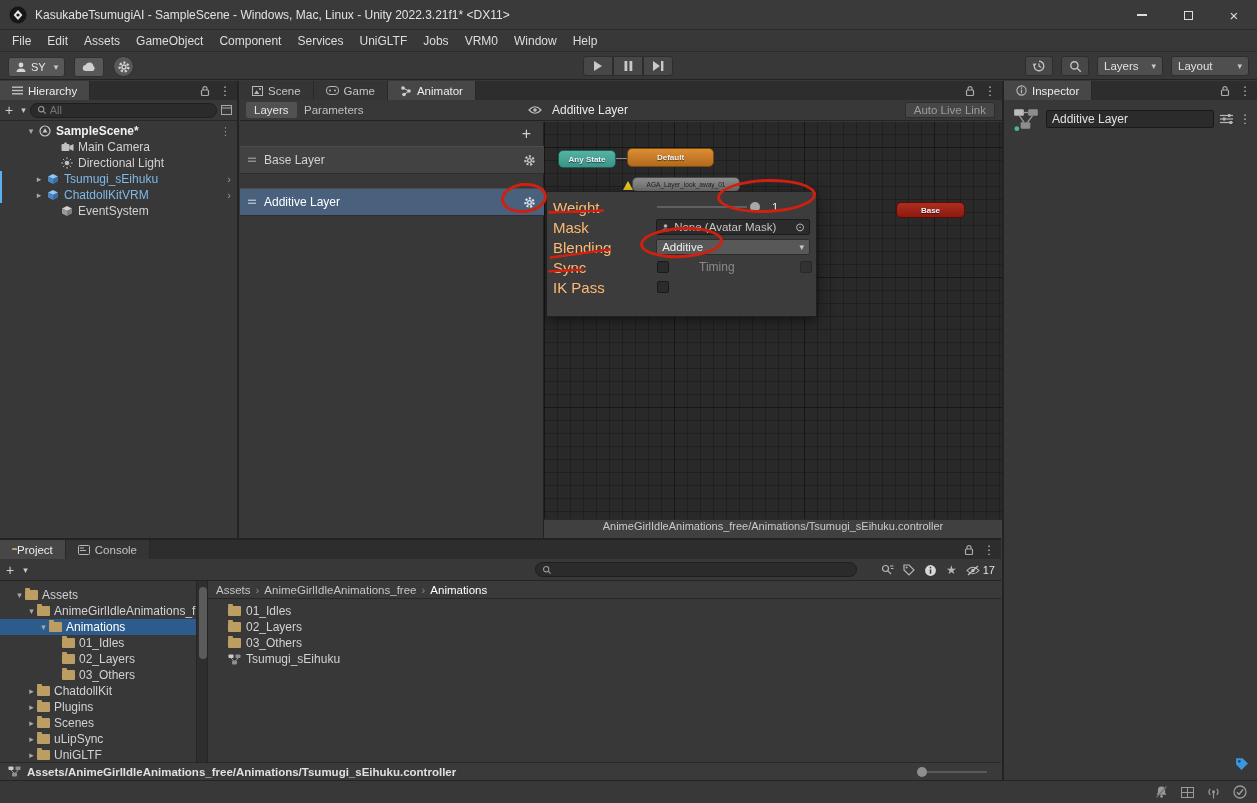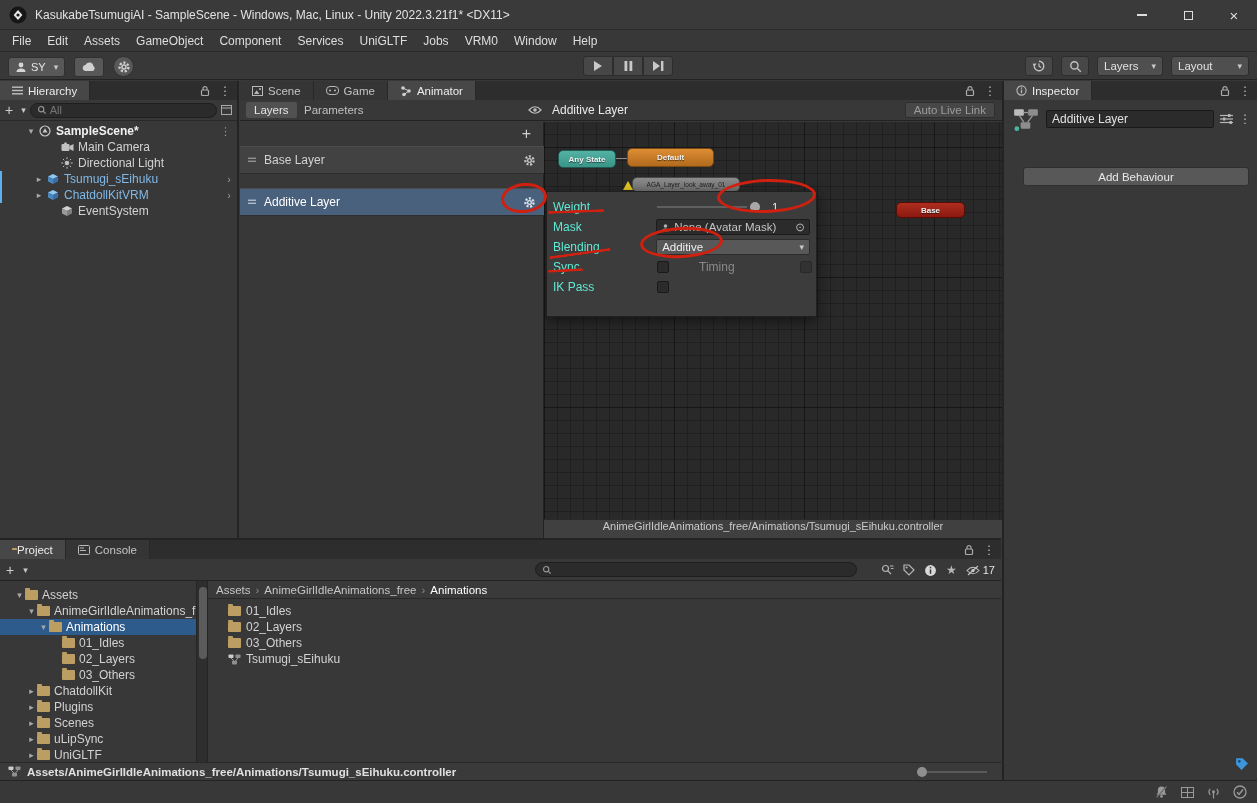--- a/index.html
+++ b/index.html
@@ -99,21 +99,21 @@
   .node.state{left:88px;top:55px;width:108px;height:15px;font-size:6.5px;font-weight:normal;
             background:linear-gradient(#8d8d8d,#707070);border:1px solid #4a4a4a;color:#1d1d1d;text-shadow:none}
   .node.exit{left:352px;top:80px;width:69px;height:16px;font-size:8px;
             background:linear-gradient(#ad2d20,#8c1a10);border:1px solid #570d06}
   .warn-tri{position:absolute;left:79px;top:59px;width:0;height:0;border-left:5px solid transparent;
             border-right:5px solid transparent;border-bottom:9px solid #e2c524}
   .trans-line{position:absolute;left:72px;top:36px;width:11px;height:1px;background:#8a8a8a}
   .popup{position:absolute;left:2px;top:69px;width:271px;height:126px;background:#3c3c3c;
          border:1px solid #202020;box-shadow:0 4px 12px rgba(0,0,0,.5);z-index:5}
   .prow{position:absolute;left:6px;right:6px;height:18px;display:flex;align-items:center}
-  .plabel{width:104px;color:#5eead4;font-size:12px}
+  .plabel{width:104px;color:#fdba74;font-size:15px}
   .pfield{height:16px;background:#2b2b2b;border:1px solid #1c1c1c;border-radius:2px;display:flex;
           align-items:center;padding:0 4px;gap:4px;font-size:11.5px;color:#c4c4c4}
   .pdrop{height:16px;background:#585858;border:1px solid #2d2d2d;border-radius:2px;display:flex;
          align-items:center;justify-content:space-between;padding:0 5px;font-size:11.5px;color:#eee}
   .cb{width:12px;height:12px;background:#2b2b2b;border:1px solid #191919;border-radius:2px}
   .sl-track{width:90px;height:2px;background:#5f5f5f}
   .sl-knob{width:10px;height:10px;border-radius:50%;background:#a8a8a8;margin-left:3px}
   .anim-status{position:absolute;left:0;right:0;bottom:0;height:19px;background:#404040;
                border-top:1px solid #2a2a2a;display:flex;justify-content:center;
                font-size:11px;color:#c9c9c9}
@@ -627,23 +627,20 @@
             <line x1="0" y1="9.5" x2="13" y2="9.5"></line>
           </g>
           <rect x="8" y="1" width="2.4" height="3" fill="#b8b8b8"></rect>
           <rect x="3" y="4.5" width="2.4" height="3" fill="#b8b8b8"></rect>
           <rect x="9.5" y="8" width="2.4" height="3" fill="#b8b8b8"></rect>
         </svg>
       </span>
     <span class="kebab">⋮</span>
   </div>
 
-  <div class="add-behaviour">
-    <span>Add Behaviour</span>
-  </div>
 
   <span class="asset-tag">
       <svg width="15" height="15" viewBox="0 0 14 14">
         <path d="M2 2 h6 l5 5 -6 6 -5 -5 Z" fill="#3c96dd"></path>
         <circle cx="5" cy="5" r="1.2" fill="#15486e"></circle>
       </svg>
     </span>
 </div>
 
 <div class="project">

